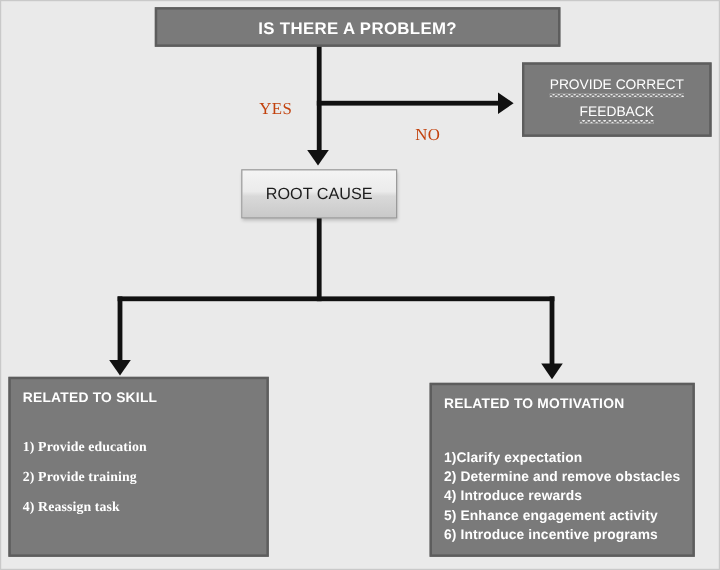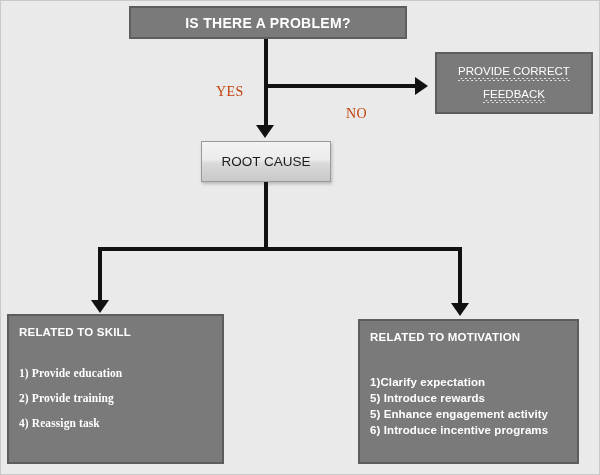--- a/index.html
+++ b/index.html
@@ -32,21 +32,21 @@
     color: #ffffff;
     display: flex;
     flex-direction: column;
     justify-content: center;
   }
 
   
   #node-problem {
     left: 128px;
     top: 5px;
-    width: 278px;
+    width: 338px;
     height: 33px;
     align-items: center;
     font-size: 14px;
     font-weight: bold;
     letter-spacing: 0.3px;
   }
 
   
   #node-feedback {
     left: 434px;
@@ -183,21 +183,22 @@
   <div class="node list-box" id="node-skill">
     <div class="box-title">RELATED TO SKILL</div>
     <div class="item">1) Provide education</div>
     <div class="item">2) Provide training</div>
     <div class="item">4) Reassign task</div>
   </div>
 
   <div class="node list-box" id="node-motivation">
     <div class="box-title">RELATED TO MOTIVATION</div>
     <div class="item">1)Clarify expectation</div>
-    <div class="item">5) Introduce rewards</div>
+    <div class="item">2) Determine and remove obstacles</div>
+    <div class="item">4) Introduce rewards</div>
     <div class="item">5) Enhance engagement activity</div>
     <div class="item">6) Introduce incentive programs</div>
   </div>
 
   <div class="line-v" style="left:263px; top:38px; height:88px;"></div>
   <div class="arrow-down" style="left:255px; top:124px;"></div>
 
   <div class="line-h" style="left:263px; top:83px; width:152px;"></div>
   <div class="arrow-right" style="left:414px; top:76px;"></div>
 

